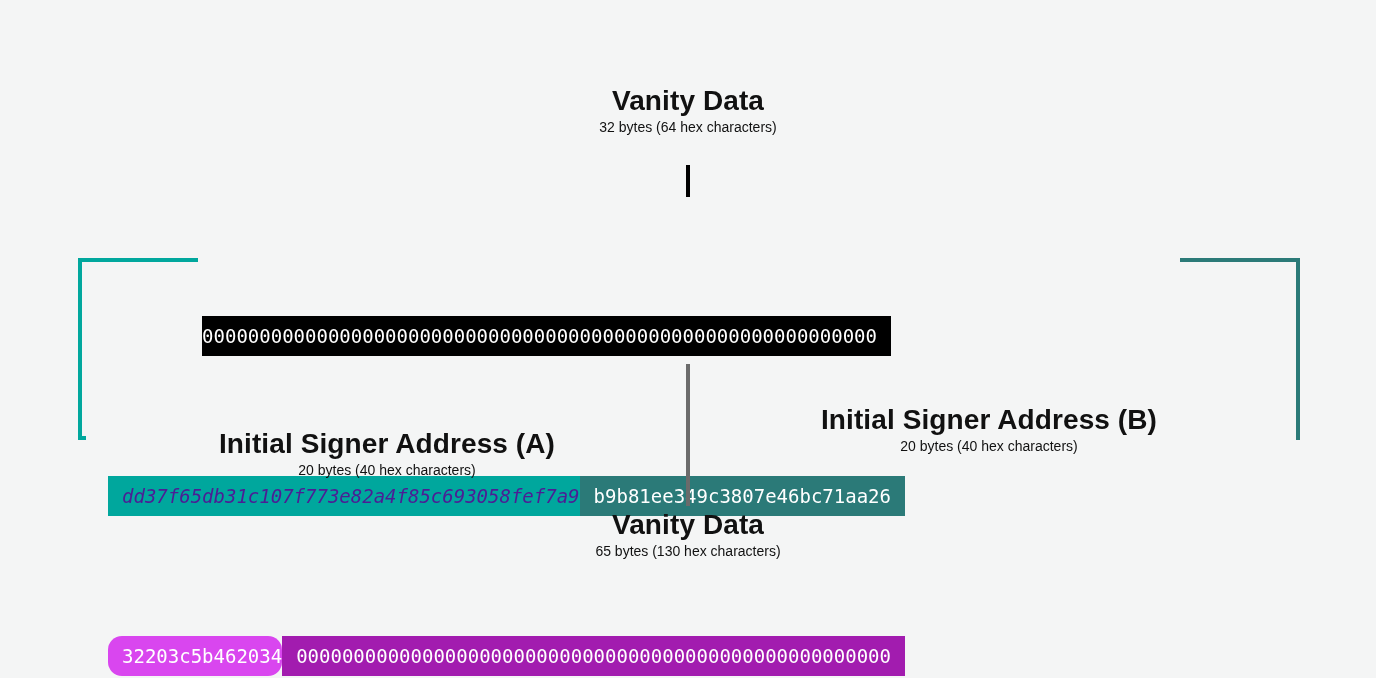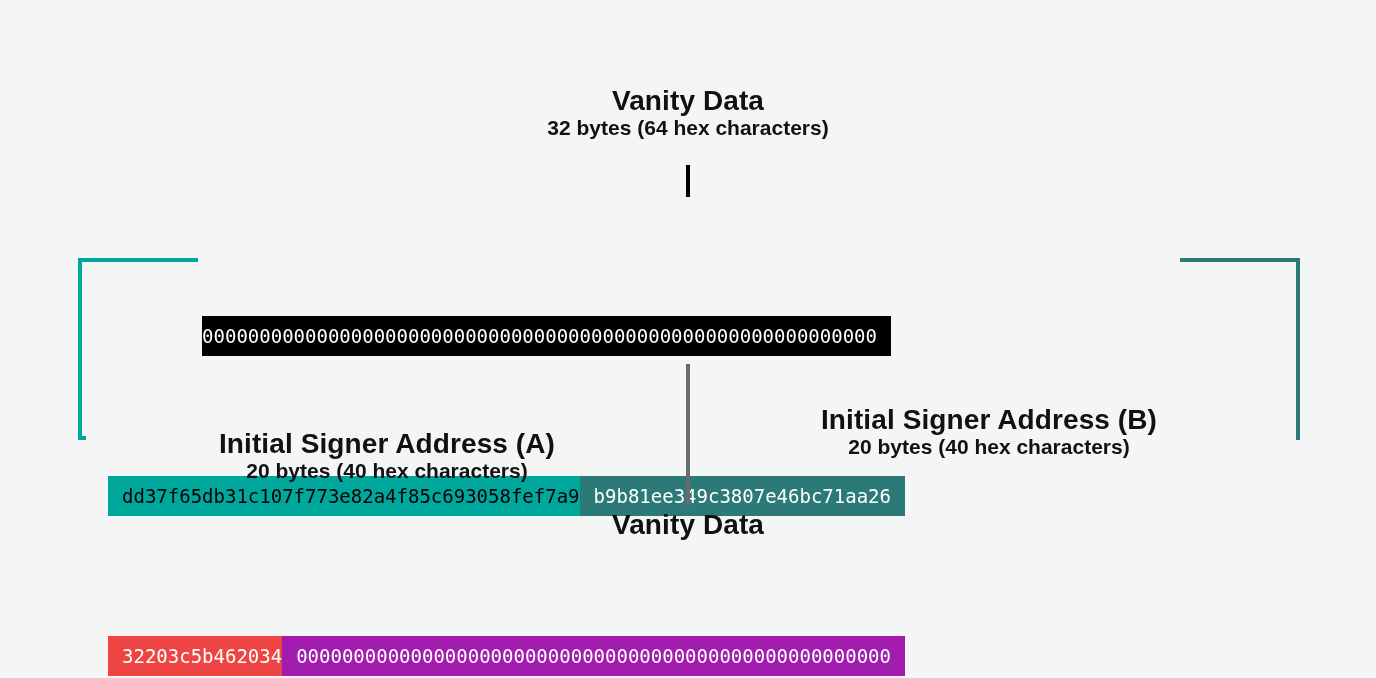--- a/index.html
+++ b/index.html
@@ -7,40 +7,40 @@
     width:1376px;height:678px;
     background:#f4f5f5;
     font-family:"Liberation Sans", sans-serif;
     overflow:hidden;
   }
   #stage{position:relative;width:1376px;height:678px;}
 
   
   .lbl{position:absolute;text-align:center;color:#111111;}
   .lbl .t{font-size:28px;font-weight:bold;letter-spacing:.1px;line-height:26px;}
-  .lbl .s{font-size:21px;font-weight:700;line-height:27px;}
+  .lbl .s{font-size:14px;font-weight:400;line-height:27px;}
 
   #top-label{left:438px;top:88px;width:500px;}
   #bottom-label{left:438px;top:512px;width:500px;}
   #left-label{left:137px;top:431px;width:500px;}
   #right-label{left:739px;top:407px;width:500px;}
 
   
   #hexblock{
     position:absolute;left:108px;top:196px;width:1158px;
     font-family:"DejaVu Sans Mono", monospace;
     font-size:19px;
     line-height:40px;
     letter-spacing:0px;
     white-space:pre;
   }
   .row{height:40px;display:flex;align-items:stretch;}
   .seg{display:inline-block;height:40px;line-height:40px;padding:0;}
   .c-black{background:#000000;color:#ffffff;}
-  .c-teal {background:#00a79d;color:#000000;}
+  .c-teal {background:#00a79d;color:#4c1d95;font-style:italic;}
   .c-dteal{background:#2b7a78;color:#ffffff;text-align:right;}
   .c-gray {background:#6b6b6b;color:#ffffff;}
   .pad-l{padding-left:14px;}
   .pad-r{padding-right:14px;}
 
   
   .vline{position:absolute;width:4px;}
   #top-connector{left:686px;top:165px;height:32px;background:#111111;}
   #bottom-connector{left:686px;top:364px;height:142px;background:#6b6b6b;}
 
@@ -84,21 +84,21 @@
     <div class="row">
       <div class="seg c-black pad-l pad-r" style="background: rgb(0, 0, 0);">0x0000000000000000000000000000000000000000000000000000000000000000</div>
     </div>
 
     <div class="row">
       <div class="seg c-teal pad-l" style="background: rgb(0, 167, 157);">dd37f65db31c107f773e82a4f85c693058fef7a9</div>
       <div class="seg c-dteal pad-l pad-r" style="background: rgb(43, 122, 120);">b9b81ee349c3807e46bc71aa26</div>
     </div>
 
     <div class="row">
-      <div class="seg c-dteal pad-l" style="background: #ef4444;">32203c5b462034</div>
+      <div class="seg c-dteal pad-l" style="background: #d946ef; border-radius: 14px;">32203c5b462034</div>
       <div class="seg c-gray pad-l pad-r" style="background: #a21caf;">0000000000000000000000000000000000000000000000000000</div>
     </div>
 
     
 
     
 
   </div>
 
   <div class="bracket" id="left-bracket" style="border-bottom-color: rgb(0, 167, 157); border-top-color: rgb(0, 167, 157); border-left-color: rgb(0, 167, 157);">
@@ -115,15 +115,16 @@
 
   <div class="lbl" id="right-label">
     <div class="t">Initial Signer Address (B)</div>
     <div class="s">20 bytes (40 hex characters)</div>
   </div>
 
   <div class="vline" id="bottom-connector" style="background: rgb(107, 107, 107);"></div>
 
   <div class="lbl" id="bottom-label">
     <div class="t">Vanity Data</div>
+    <div class="s">65 bytes (130 hex characters)</div>
   </div>
 
 </div>
 
 </body></html>

